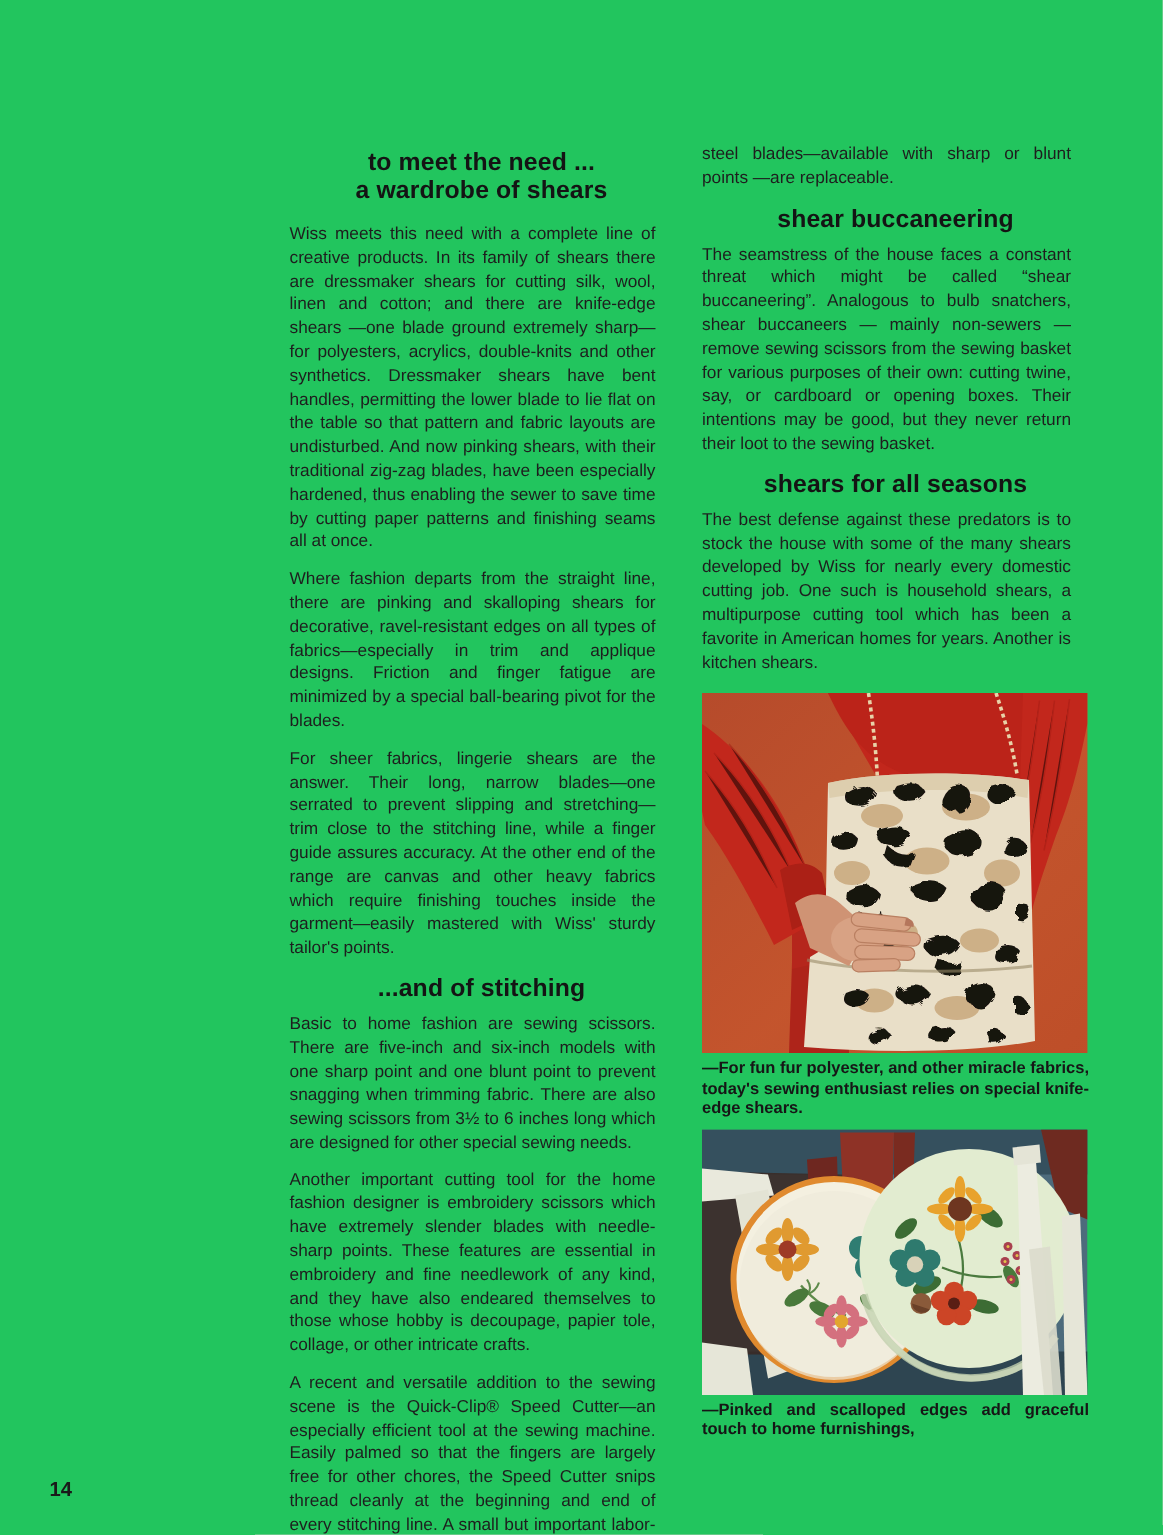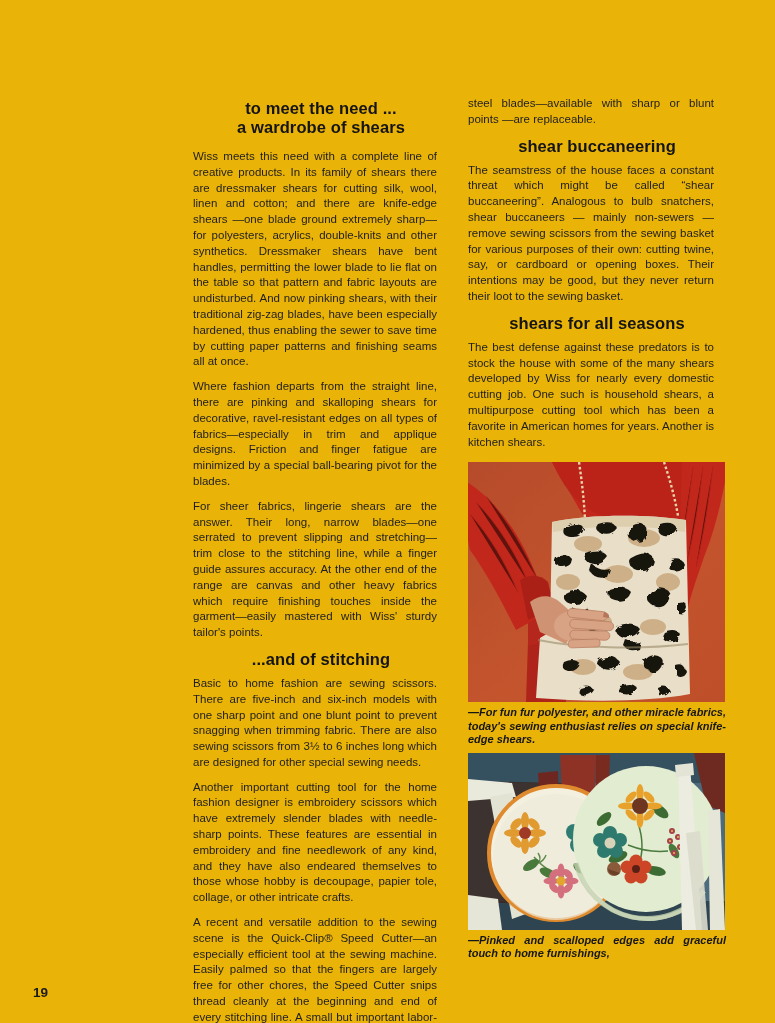--- a/index.html
+++ b/index.html
@@ -1,20 +1,20 @@
 <!DOCTYPE html>
 <html><head>
 <meta charset="utf-8">
 <style>
   html,body{margin:0;padding:0;}
   body{background:#d8d6d0;}
   .page{
     position:relative;
     width:775px;height:1023px;
-    background:#eab308;
+    background:#22c55e;
     font-family:"Liberation Sans","DejaVu Sans",sans-serif;
     color:#1c1c1c;
     overflow:hidden;
   }
   .col{position:absolute;}
   .col-left{left:193px;top:99px;width:256px;}
   .col-right{left:468px;top:96px;width:258px;}
   .headline{
     font-size:16.5px;font-weight:bold;text-align:center;
     line-height:19px;letter-spacing:0.1px;color:#141414;
@@ -22,21 +22,21 @@
   .headline.first{margin:0 0 12px 0;}
   .headline.sub{margin:0 0 7px 0;text-align:center;}
   .bodycopy{
     font-size:11.5px;line-height:15.8px;text-align:justify;
     margin:0 12px 9px 0;color:#1e1e1e;
   }
   .photo{display:block;margin:0;}
   .photo1{margin-top:12px;}
   .photo2{margin-top:6px;}
   .caption{
-    font-size:11px;font-weight:bold;font-style:italic;
+    font-size:11px;font-weight:bold;
     line-height:13.5px;text-align:justify;margin:4px 0 0 0;color:#161616;
   }
   .pageno{
     position:absolute;left:33px;top:985px;
     font-size:13.5px;font-weight:bold;color:#1a1a1a;
   }
 </style>
 </head>
 <body>
 
@@ -317,14 +317,14 @@
       <g>
         <path d="M210,14 L222,12 L234,177 L214,177 Z" fill="#ecece0"></path>
         <path d="M207,12 L225,10 L226,22 L208,24 Z" fill="#e4e4d6"></path>
         <path d="M240,58 L252,56 L257,177 L242,177 Z" fill="#e6e6d8"></path>
         <path d="M218,80 L232,78 L240,177 L228,177 Z" fill="#dcdccc" opacity="0.9"></path>
       </g>
     </svg>
     <p class="caption">—Pinked and scalloped edges add graceful touch to home furnishings,</p>
   </div>
 
-  <div class="pageno">19</div>
+  <div class="pageno">14</div>
 </div>
 
 </body></html>

